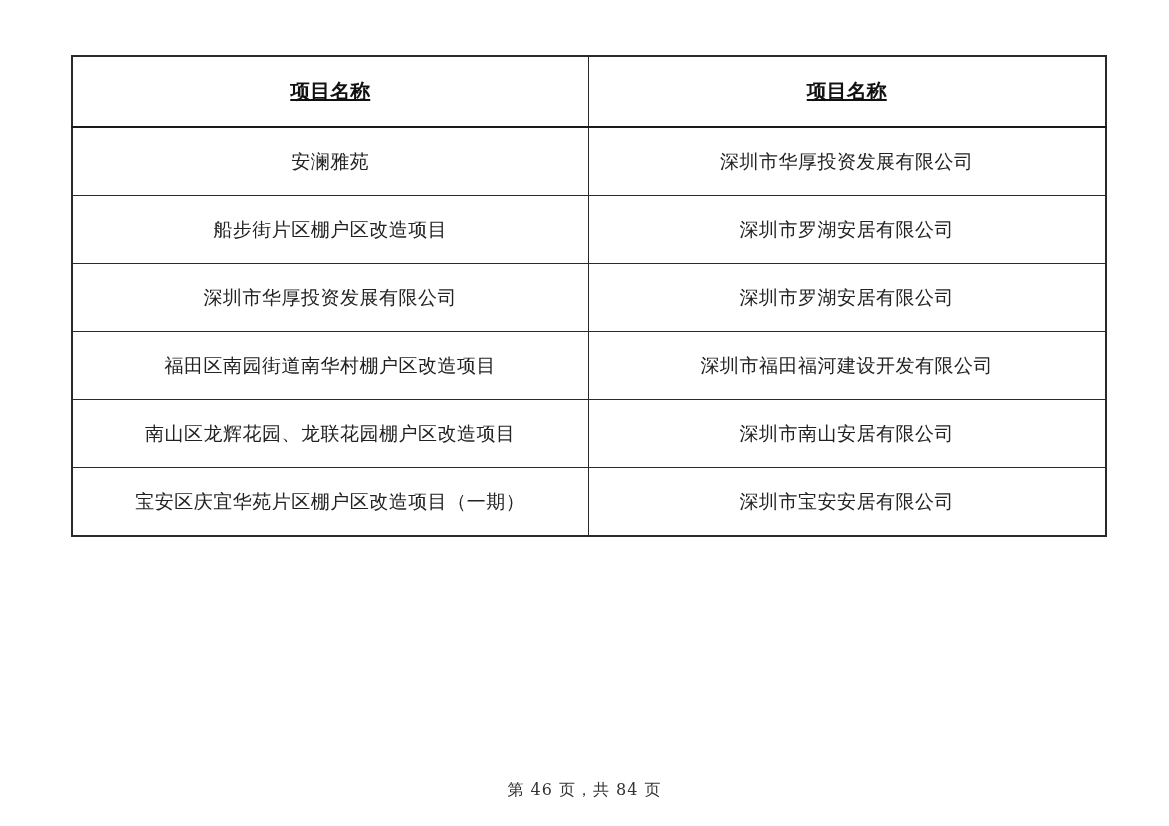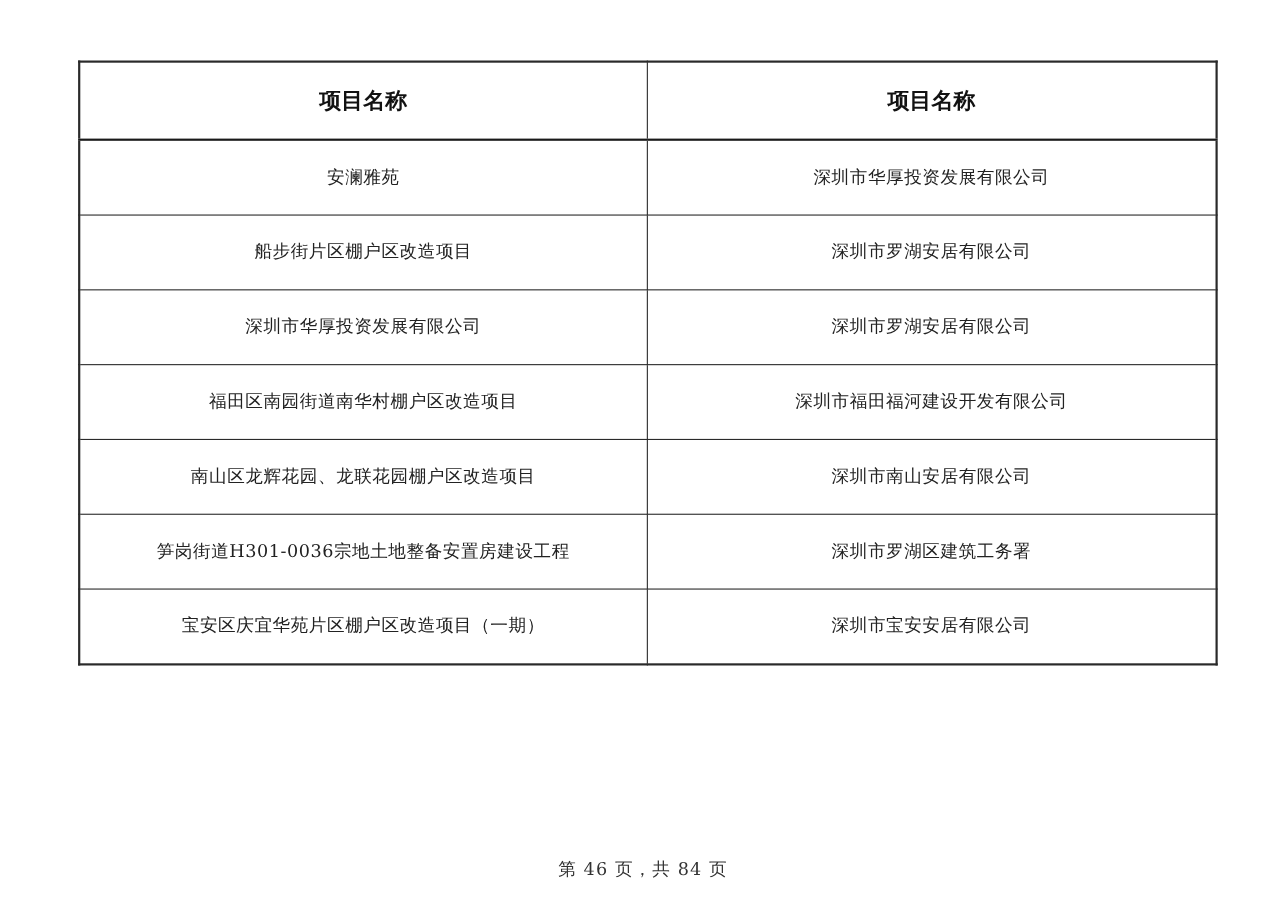--- a/index.html
+++ b/index.html
@@ -30,24 +30,25 @@
       vertical-align: middle;
       padding: 0;
     }
     .doc-table th {
       height: 69px;
       font-family: "DejaVu Sans", "Liberation Sans", sans-serif;
       font-weight: bold;
       font-size: 20px;
       color: #111111;
       border-bottom: 2.5px solid #1a1a1a;
+      text-decoration: underline;
     }
     .doc-table td {
       height: 67px;
-      font-size: 16px;
+      font-size: 19px;
       color: #222222;
       letter-spacing: 0.5px;
     }
     .col-name { width: 516px; }
     .col-unit { width: 518px; }
     .page-footer {
       position: absolute;
       left: 0;
       width: 1169px;
       top: 780px;
@@ -87,23 +88,19 @@
     </tr>
     <tr>
       <td>福田区南园街道南华村棚户区改造项目</td>
       <td>深圳市福田福河建设开发有限公司</td>
     </tr>
     <tr>
       <td>南山区龙辉花园、龙联花园棚户区改造项目</td>
       <td>深圳市南山安居有限公司</td>
     </tr>
     <tr>
-      <td>笋岗街道H301-0036宗地土地整备安置房建设工程</td>
-      <td>深圳市罗湖区建筑工务署</td>
-    </tr>
-    <tr>
       <td>宝安区庆宜华苑片区棚户区改造项目（一期）</td>
       <td>深圳市宝安安居有限公司</td>
     </tr>
   </tbody>
 </table>
 
 <div class="page-footer">第 46 页，共 84 页</div>
 
 </body></html>

